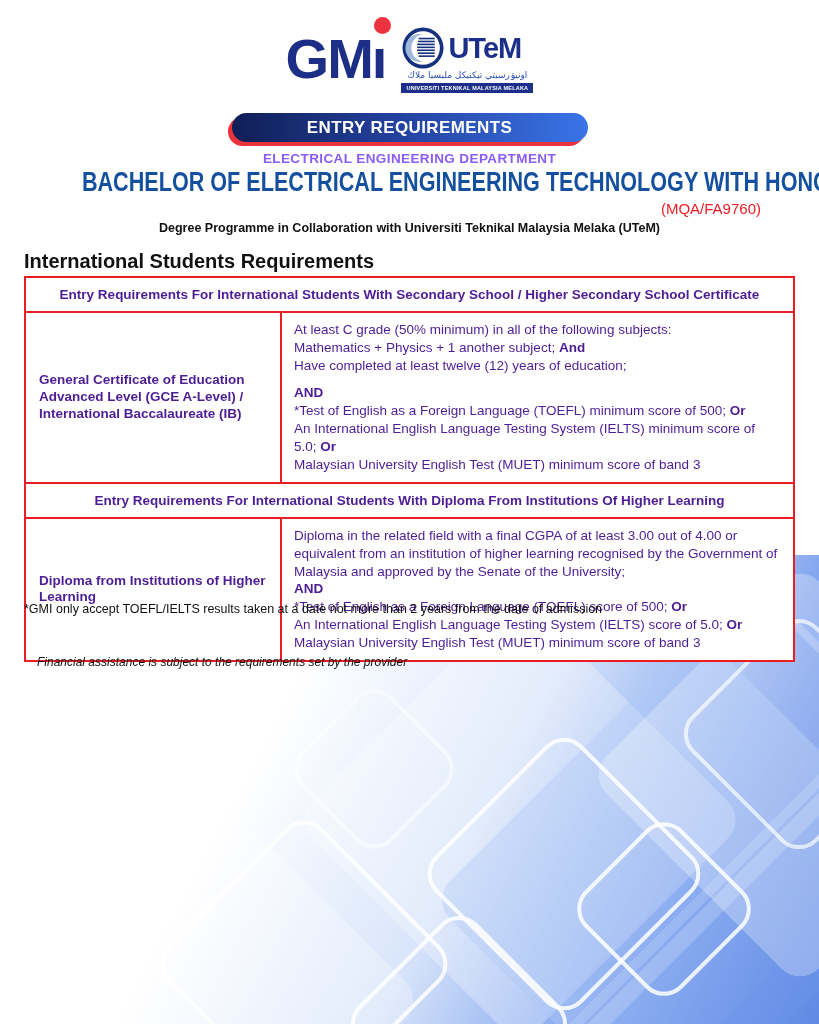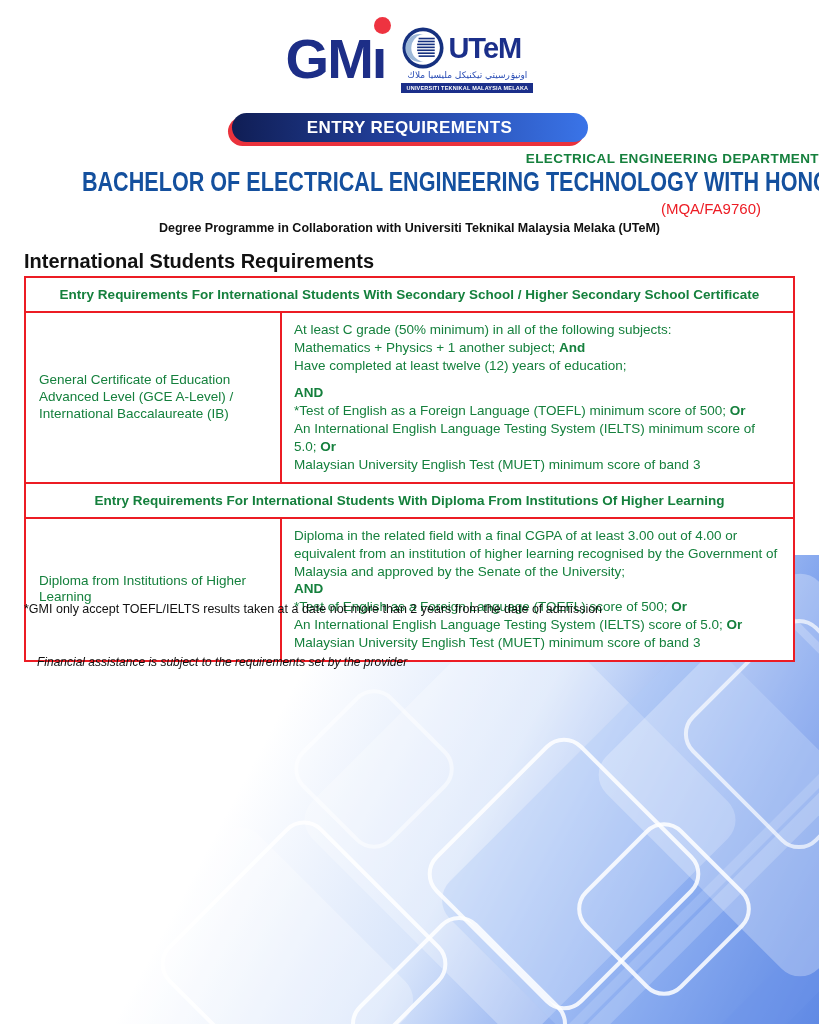--- a/index.html
+++ b/index.html
@@ -30,31 +30,31 @@
   .utem-jawi{font-family:"DejaVu Sans",sans-serif;font-size:9px;color:#2a4db5;text-align:center;line-height:1.1;margin-top:1px;}
   .utem-bar{margin-top:2px;background:#1b2f8a;color:#ffffff;font-size:5.5px;font-weight:bold;
             text-align:center;padding:2px 0;letter-spacing:.2px;}
 
   .banner{position:absolute;top:113px;left:50%;transform:translateX(-50%);width:356px;height:29px;text-align:right;}
   .banner-red{position:absolute;inset:0;transform:translate(-4px,4px);background:#ea323c;border-radius:15px;}
   .banner-blue{position:absolute;inset:0;background:linear-gradient(90deg,#101e55 0%,#22409c 45%,#3a74e8 100%);
                border-radius:15px;display:flex;align-items:center;justify-content:center;}
   .banner-label{color:#fff;font-weight:bold;font-size:17px;letter-spacing:.4px;}
 
-  .dept{position:absolute;top:151px;left:0;width:819px;text-align:right;font-weight:bold;font-size:13.5px;letter-spacing:.4px;color:#15803d;}
+  .dept{position:absolute;top:151px;left:0;width:819px;text-align:center;font-weight:bold;font-size:13.5px;letter-spacing:.4px;color:#8b5cf6;}
   .degree{position:absolute;top:167px;left:0;width:819px;text-align:center;font-weight:bold;font-size:27px;
           color:#14509e;white-space:nowrap;transform:scaleX(.8);transform-origin:center;letter-spacing:0px;}
   .mqa{position:absolute;top:200px;right:58px;color:#ed1c24;font-weight:normal;font-size:15px;}
   .collab{position:absolute;top:221px;left:0;width:819px;text-align:center;font-weight:bold;font-size:12.5px;color:#111;}
   .section-heading{position:absolute;top:250px;left:24px;font-weight:bold;font-size:20px;color:#111;}
 
   table.req{position:absolute;top:276px;left:24px;width:771px;border-collapse:collapse;background:#fff;}
-  table.req td{border:2px solid #ec1c24;font-size:13.5px;color:#15803d;}
+  table.req td{border:2px solid #ec1c24;font-size:13.5px;color:#4c1d95;}
   td.sec-head{text-align:center;font-weight:bold;padding:9px 10px;font-size:13.5px;}
-  td.qual{width:228px;font-weight:normal;padding:10px 13px;vertical-align:middle;line-height:1.25;}
+  td.qual{width:228px;font-weight:bold;padding:10px 13px;vertical-align:middle;line-height:1.25;}
   td.reqs{padding:8px 12px;vertical-align:top;line-height:1.33;margin-top:13px;}
   td.reqs .gap-top{margin-top:9px;}
   .b{font-weight:bold;}
 
   .footnote{position:absolute;top:601px;left:24px;font-size:12.5px;line-height:1.35;color:#111;}
   .financial{position:absolute;top:655px;left:37px;font-size:12px;font-style:italic;color:#111;}
 </style>
 </head>
 <body>
 

